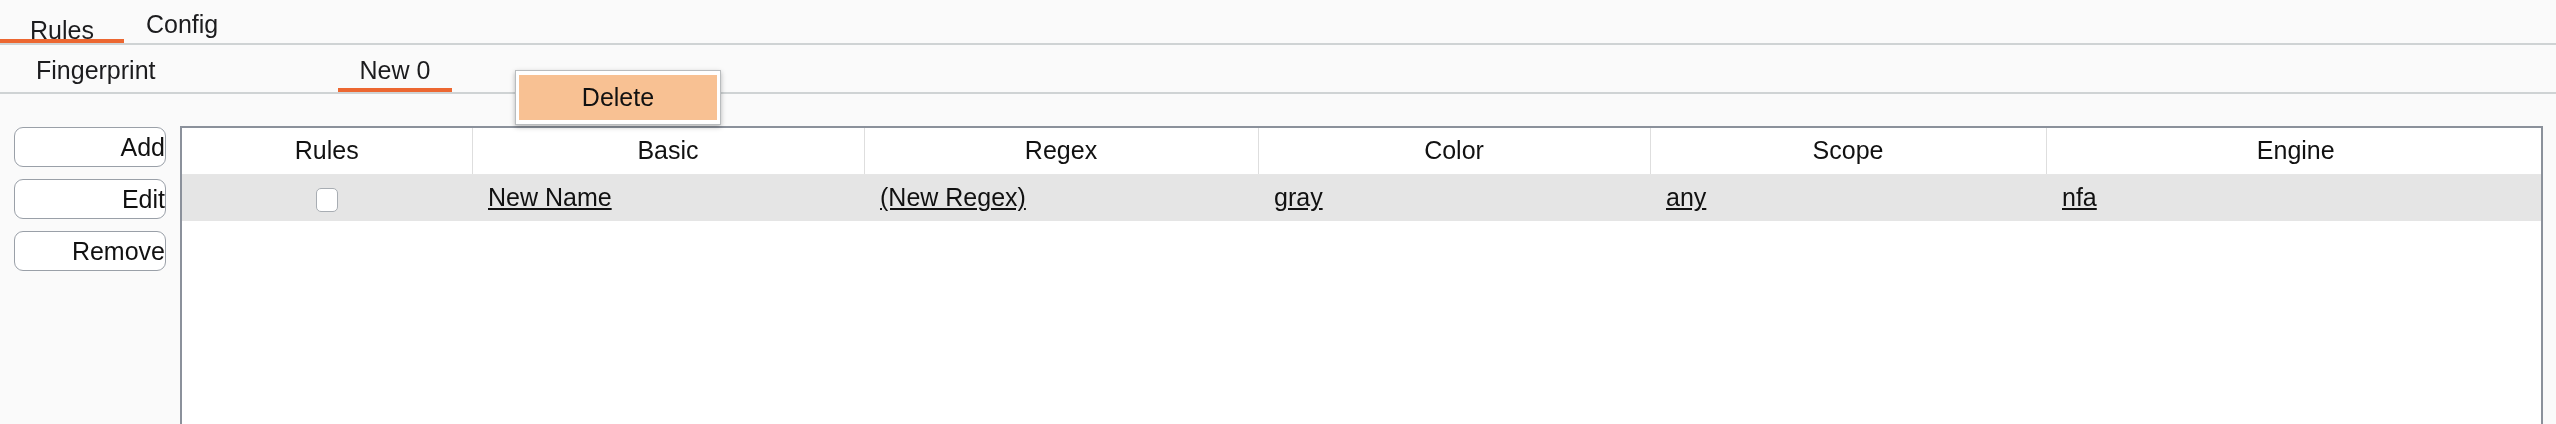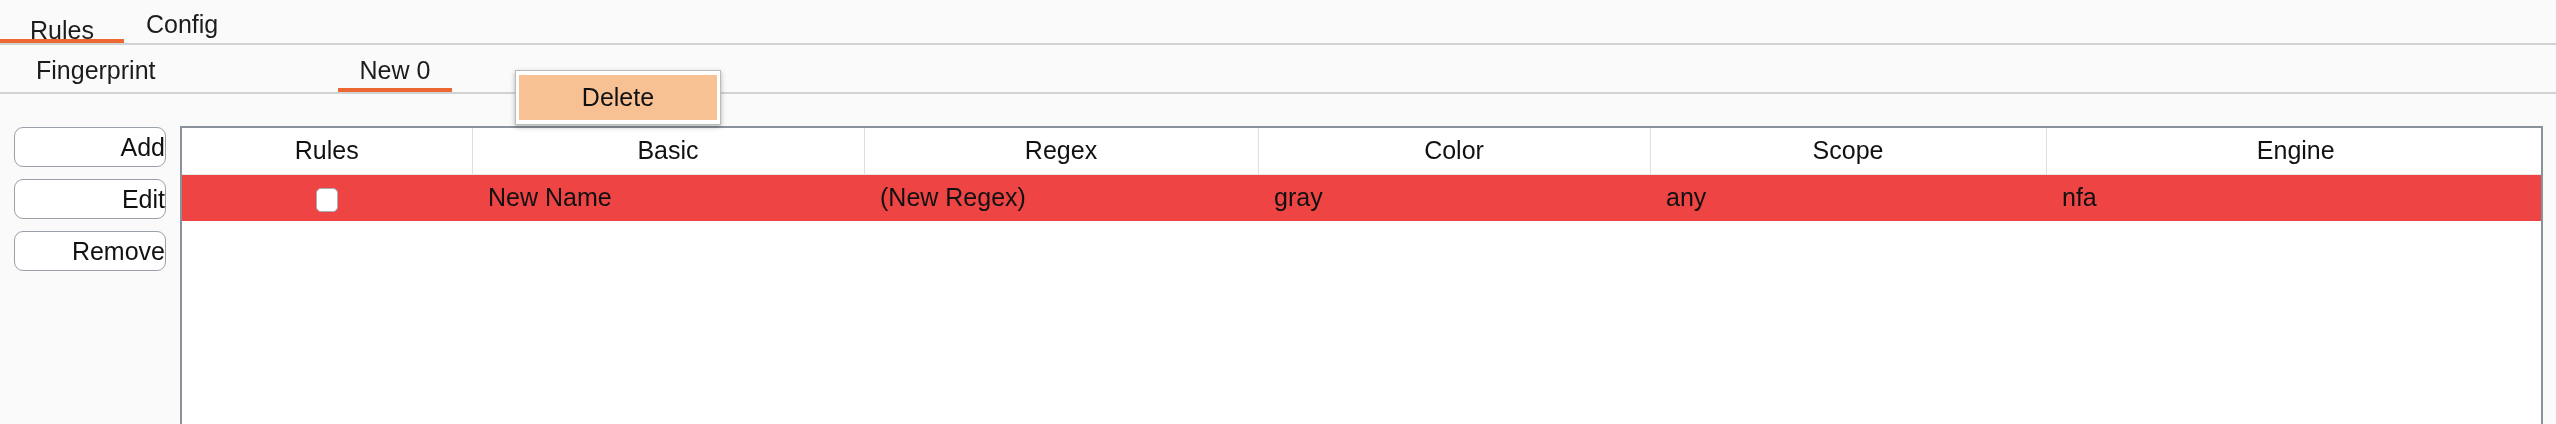--- a/index.html
+++ b/index.html
@@ -140,21 +140,22 @@
   }
   table.grid thead th:last-child { border-right: none; }
   table.grid tbody td {
     height: 47px;
     font-size: 25px;
     color: #111;
     padding: 0 0 0 16px;
     text-align: left;
     vertical-align: middle;
     border: none;
-    background: #ef4444;
+    background: #e5e5e5;
+    text-decoration: underline;
   }
   table.grid tbody td.cell-check {
     text-align: center;
     padding: 0;
   }
   .checkbox {
     display: inline-block;
     width: 22px; height: 24px;
     border: 1.6px solid #a8adb3;
     border-radius: 5px;

